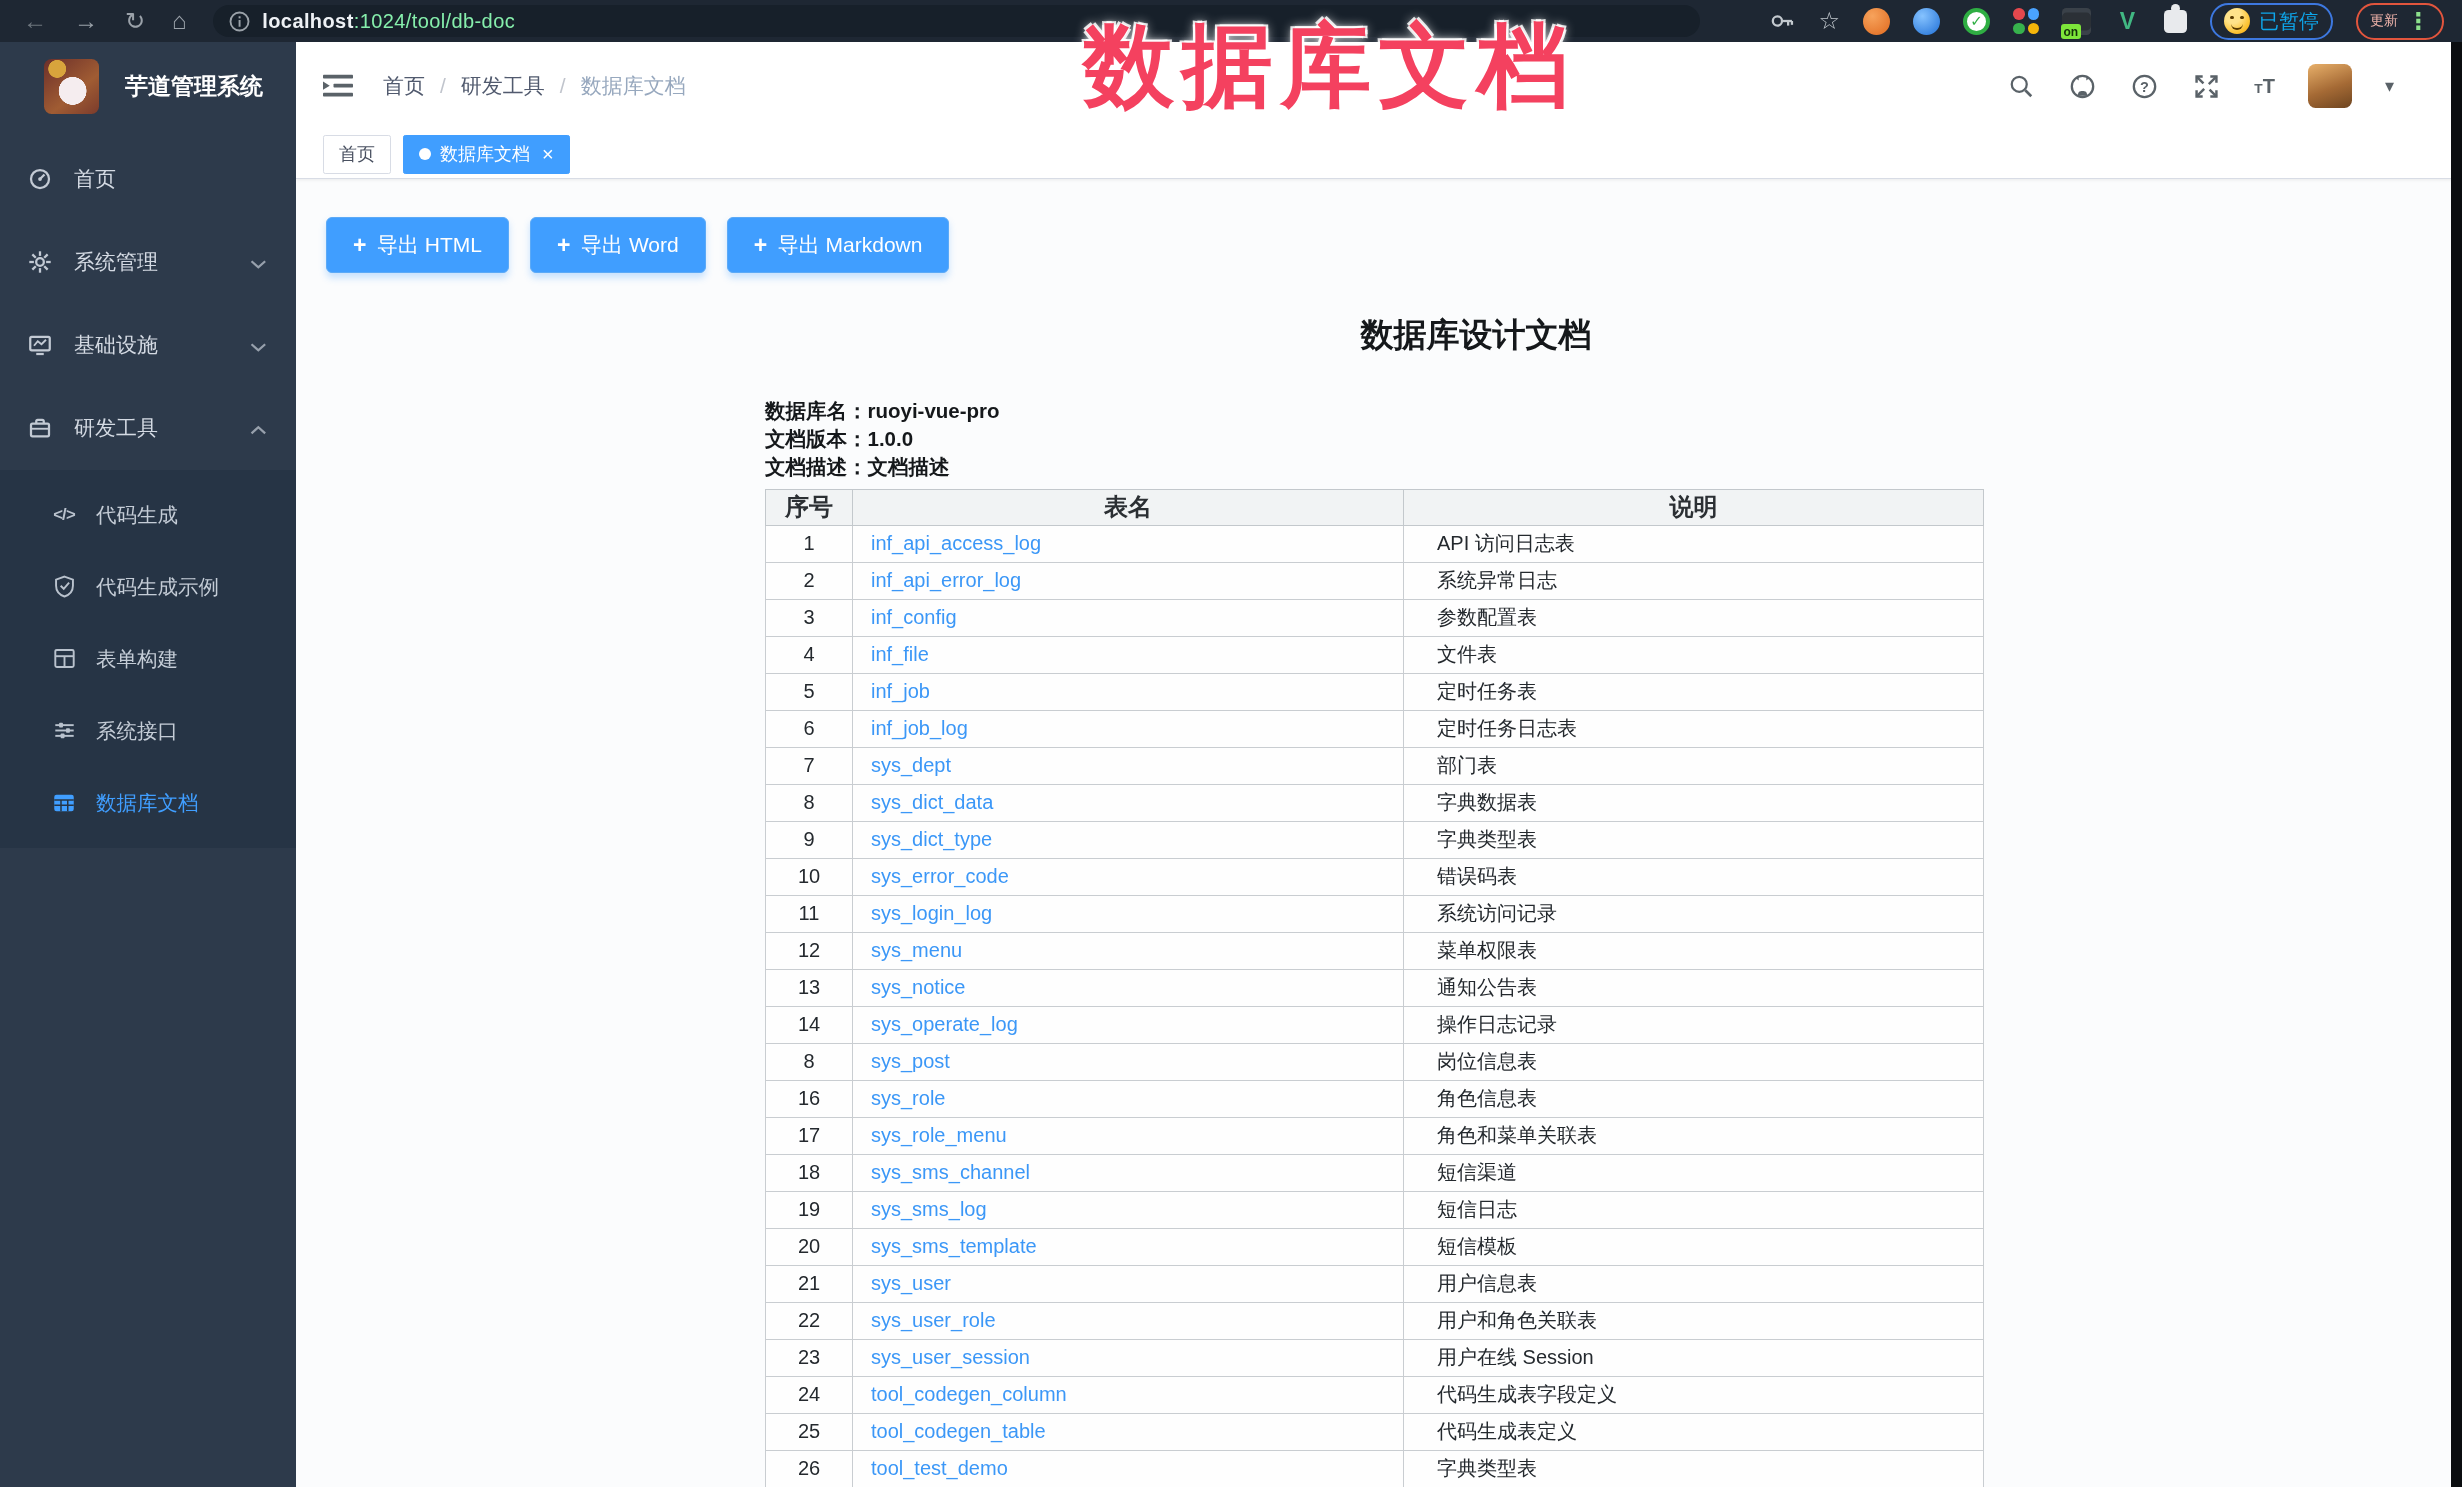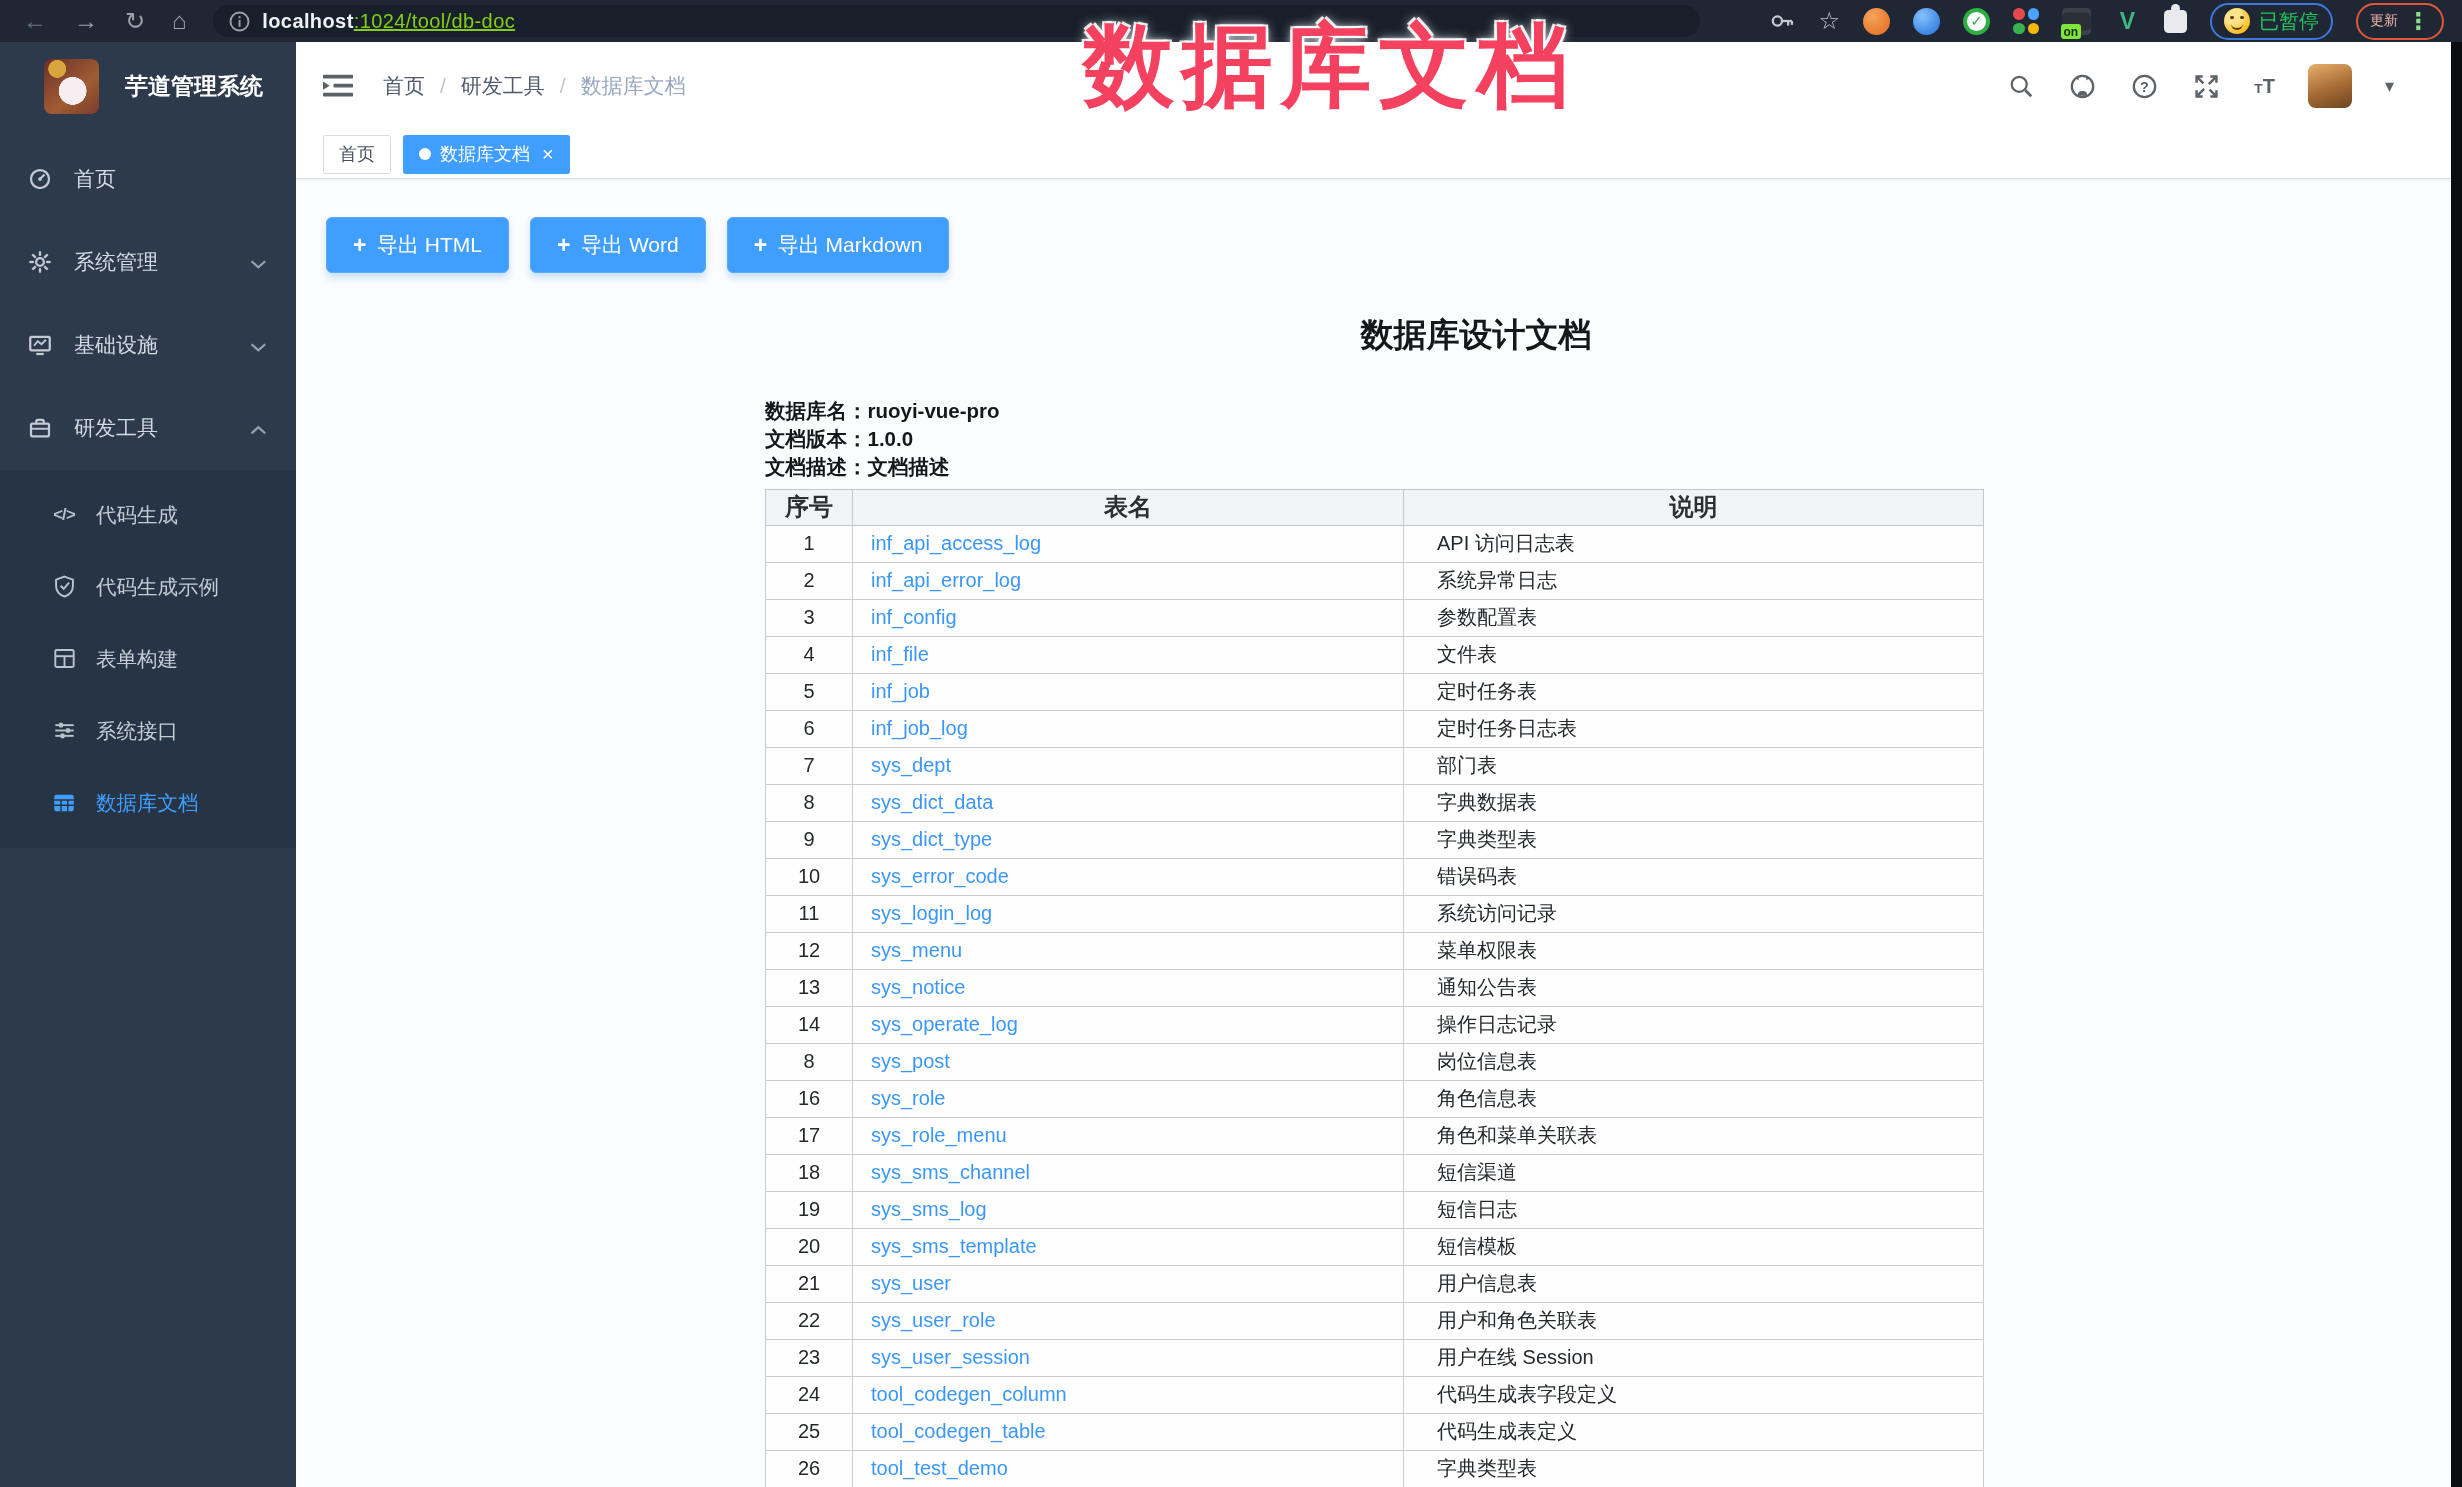--- a/index.html
+++ b/index.html
@@ -17,28 +17,28 @@
   .nav-btns { display: flex; align-items: center; gap: 27px; padding-left: 23px; }
   .nav-btn { font-size: 24px; line-height: 1; color: #9aa1a9; cursor: pointer; }
   .nav-btn.dim { color: #6d757e; }
   .url-pill {
     margin-left: 26px; height: 32px; flex: 1; max-width: 1487px;
     background: #17202a; border-radius: 16.7px;
     display: flex; align-items: center; gap: 12px; padding: 0 16.7px;
   }
   .url-text { font-size: 20px; letter-spacing: 0.4px; white-space: nowrap; }
   .url-host { color: #eef1f5; font-weight: bold; }
-  .url-path { color: #84cc16; text-decoration: underline; }
+  .url-path { color: #86efac; }
   .browser-right { display: flex; align-items: center; gap: 23px; margin-left: auto; padding-right: 18px; }
   .ext-dot { width: 27px; height: 27px; border-radius: 50%; flex: 0 0 auto; }
   .glyph-icon { font-size: 24px; color: #c3c9cf; line-height: 1; }
   .annot-oval { display: flex; align-items: center; gap: 9px; border-radius: 23px; padding: 3px 12px; }
   .annot-blue { border: 2.3px solid #3d78e0; }
   .annot-red  { border: 2.3px solid #e2553d; }
-  .paused-text { font-size: 20px; color: #22c55e; }
+  .paused-text { font-size: 20px; color: #0ea5e9; }
   .update-text { font-size: 14px; color: #f0b4ab; }
   .kebab { font-size: 23px; color: #8ce08c; font-weight: bold; letter-spacing: 0; }
 
   
   .smiley { width: 26px; height: 26px; border-radius: 50%;
     background: radial-gradient(circle at 35% 30%, #ffe38a 0 30%, #fbc02d 70%, #f29d12 100%);
     position: relative; }
   .smiley:before { content:""; position:absolute; left:6px; top:7.6px; width:3.8px; height:3.8px;
     border-radius:50%; background:#5a3b00; box-shadow: 10px 0 0 #5a3b00; }
   .smiley:after { content:""; position:absolute; left:6.8px; top:13.7px; width:12px; height:6px;

